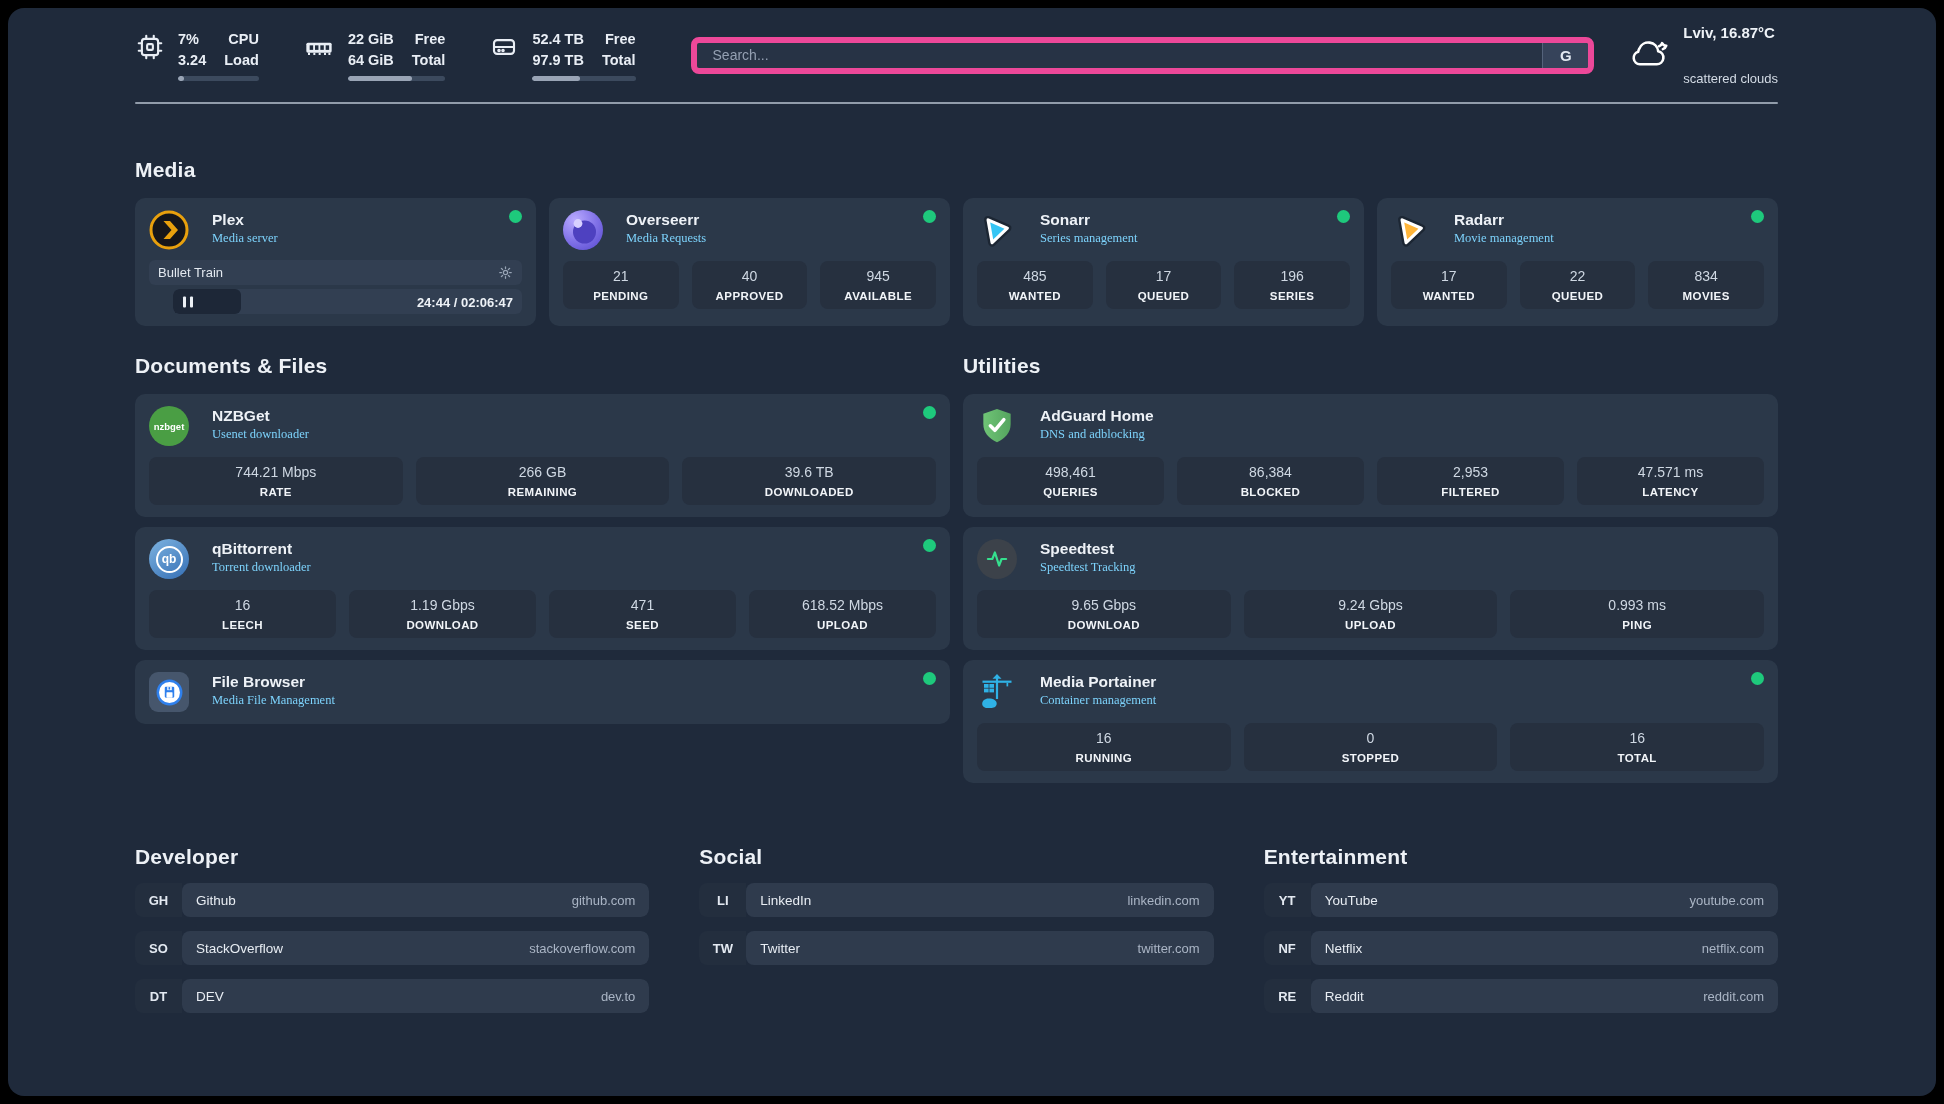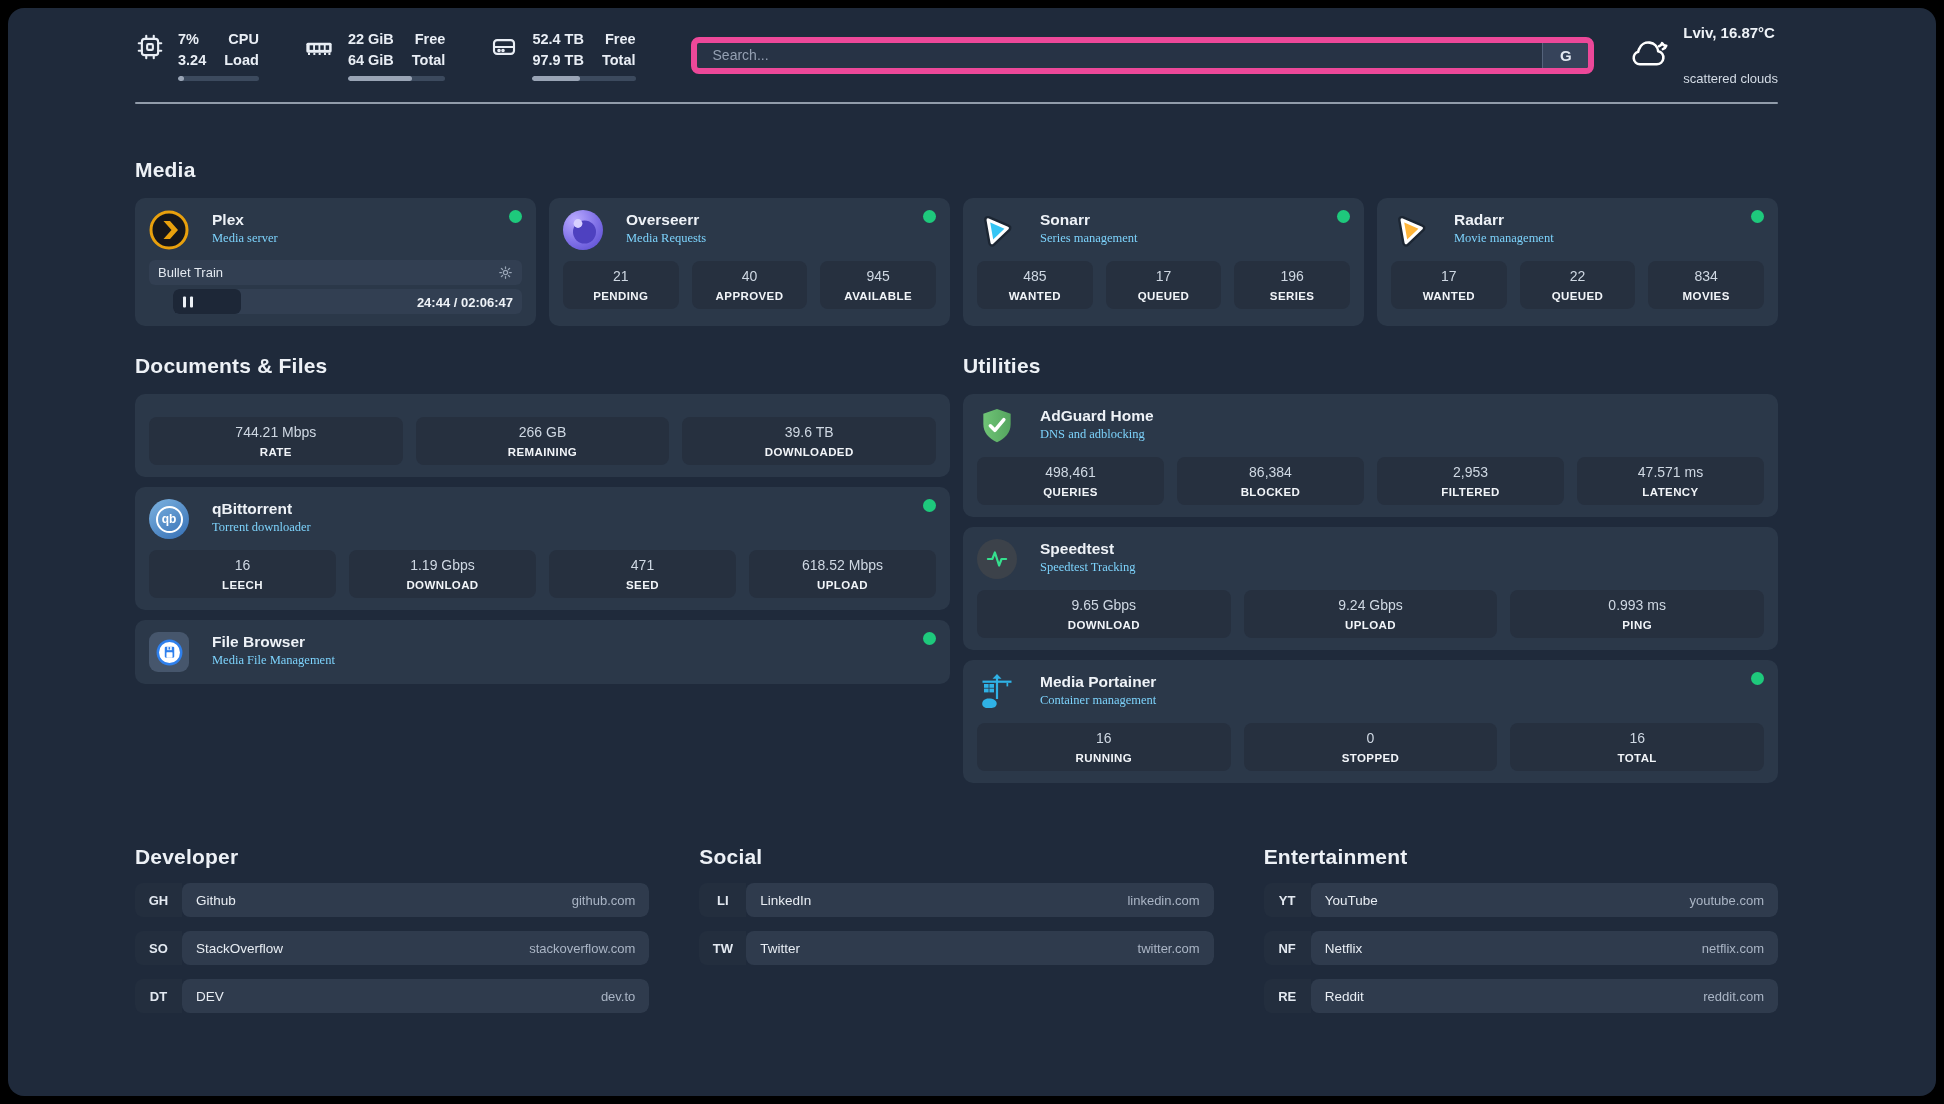--- a/index.html
+++ b/index.html
@@ -352,20 +352,30 @@
           </div>
         </div>
     </div>
   </div>
 
   <div class="mid-grid">
     <div class="mid-col">
       <div class="section-title">Documents &amp; Files</div>
 
       <div class="card first">
+        <div class="app-row">
+          <span class="app-icon">
+              <span class="nzb-icon">nzbget</span>
+            </span>
+          <div class="app-texts">
+            <div class="app-name">NZBGet</div>
+            <div class="app-sub">Usenet downloader</div>
+          </div>
+          <span class="dot"></span>
+        </div>
         <div class="tiles">
 
             <div class="tile">
               <span class="tile-value">744.21 Mbps</span>
               <span class="tile-label">RATE</span>
             </div>
 
             <div class="tile">
               <span class="tile-value">266 GB</span>
               <span class="tile-label">REMAINING</span>

